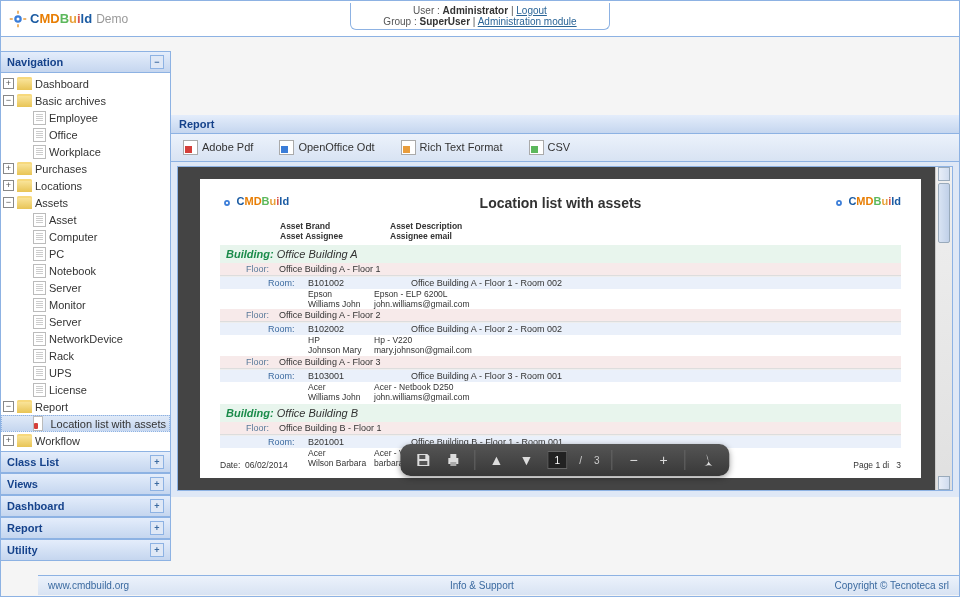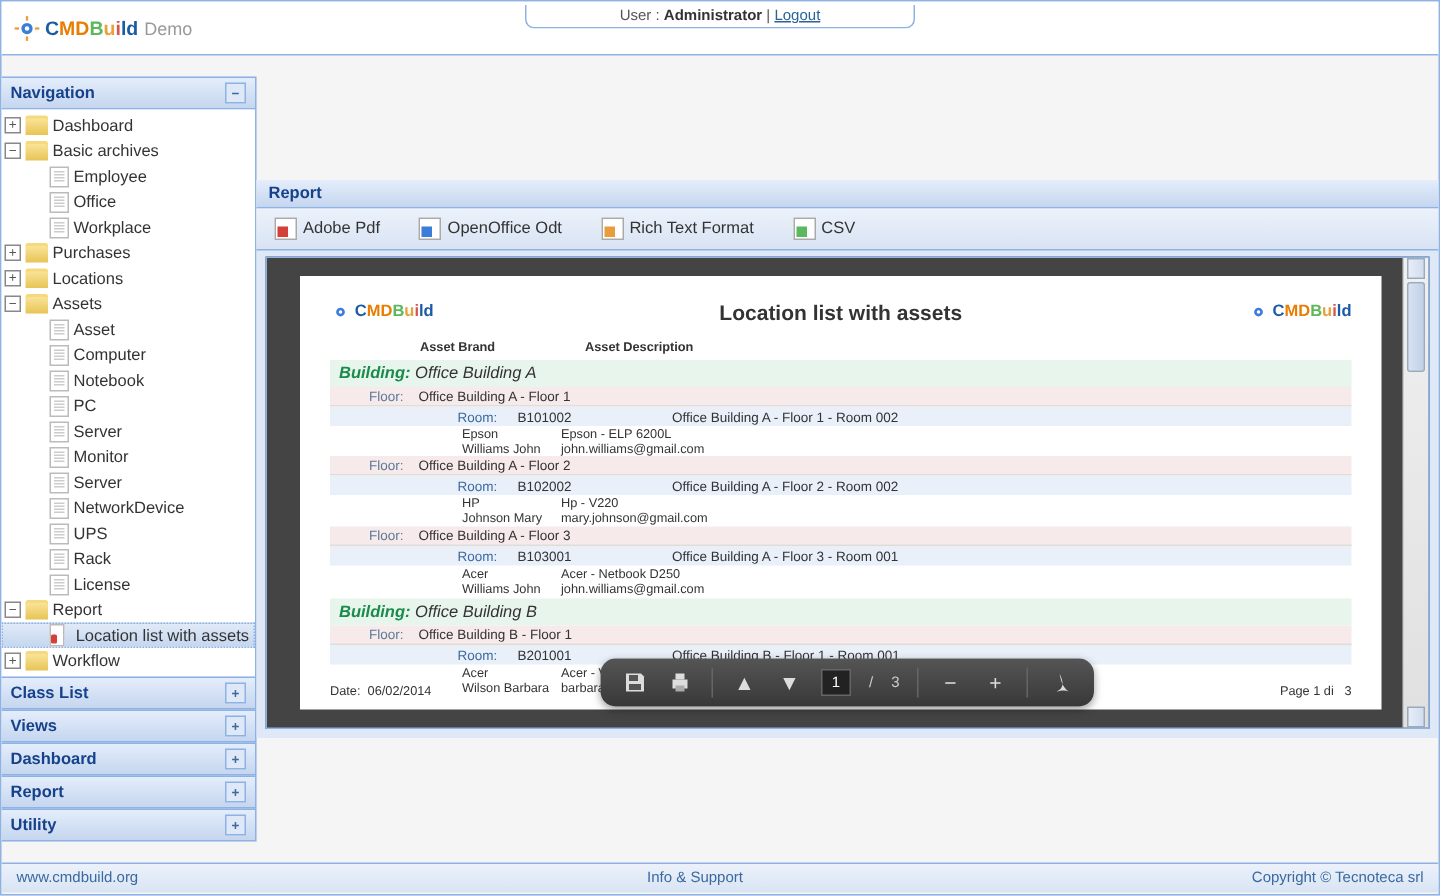--- a/index.html
+++ b/index.html
@@ -48,30 +48,30 @@
 .page .p-header { display:flex; align-items:center; justify-content:space-between; margin-bottom: 10px; }
 .page .p-title { font-size: 14px; font-weight: bold; color: #333; text-align:center; flex:1;}
 .mini-logo .logo-text { font-size: 11px; font-weight:bold;}
 .col-headers { margin-left: 60px; font-weight: bold; font-size: 8.5px; color:#333; margin-bottom:4px;}
 .col-headers .col1 { display:inline-block; width:110px;} .col-headers .col2{display:inline-block;}
 .building-row { background: #e8f5ed; padding: 3px 6px; font-size: 11px; margin-top:2px;font-style:italic;}
 .building-row .lbl { color: #1a8b4a; font-weight:bold;} .building-row .val{color:#333;}
 .floor-row { background: #f7eaea; padding: 1px 6px 1px 26px; font-size: 9px; border-bottom:1px solid #ddd;}
 .floor-row .lbl { color: #5a7a9a;} 
 .room-row { background: #eaf0fa; padding: 1px 6px 1px 48px; font-size: 9px; display:flex; border-top:1px solid #eee;}
-.room-row .lbl { color: #3b6aa0; width:40px;margin-left:37px;} .room-row .code{width:103px;} .room-row .desc{}
+.room-row .lbl { color: #3b6aa0; width:40px;} .room-row .code{width:103px;} .room-row .desc{}
 .asset-row { padding: 0px 6px 0px 88px; font-size: 8.5px; display:flex; line-height:1.2;}
 .asset-row .c1 { width: 66px; } .asset-row .c2 { }
 .p-footer { position:absolute; bottom:8px; left:20px; right:20px; display:flex; justify-content:space-between; font-size:8.5px; color:#333;gap:27px;}
 .pdf-toolbar { position: absolute; bottom: 14px; left: 50%; transform: translateX(-50%); background: linear-gradient(to bottom,#555,#383838); border-radius: 10px; padding: 6px 14px; display: flex; align-items: center; gap: 12px; box-shadow: 0 2px 6px rgba(0,0,0,0.4); }
 .pdf-tb-btn { width: 18px; height: 18px; color: #ddd; display:flex; align-items:center; justify-content:center; cursor:pointer; font-size:14px;}
 .pdf-tb-sep { width:1px; height:20px; background:#666; }
 .pdf-tb-page { background:#222; color:#fff; border:1px solid #666; width:20px; height:18px; text-align:center; font-size:10px;}
 .pdf-tb-txt { color:#ccc; font-size:10px;}
-.footer { height: 20px; background: linear-gradient(to bottom,#ecf2fb,#d8e3f3); border-top: 1px solid #8db2e3; font-size: 10px; color: #3b6aa0; display:flex; justify-content:space-between; align-items:center; padding: 0 10px;}
+.footer { height: 20px; background: linear-gradient(to bottom,#ecf2fb,#d8e3f3); border-top: 1px solid #8db2e3; font-size: 10px; color: #3b6aa0; display:flex; justify-content:space-between; align-items:center; padding: 0 10px; margin-left: 37px;}
 .footer a { color:#3b6aa0; text-decoration:none;}
 svg.gear { width:18px; height:18px; }
 .logo-gear { margin-right:3px; }
 </style>
 </head>
 <body>
 
 <div class="header">
   <div class="logo-area">
     <svg class="gear logo-gear" viewBox="0 0 24 24">
@@ -82,20 +82,21 @@
           <rect x="11" y="19" width="2" height="4"></rect>
           <rect x="1" y="11" width="4" height="2"></rect>
           <rect x="19" y="11" width="4" height="2"></rect>
         </g>
       </svg>
     <span class="logo-text"><span class="c">C</span><span class="m">M</span><span class="d">D</span><span class="b">B</span><span class="u">u</span><span class="i">i</span><span class="l">l</span><span class="d2">d</span></span>
     <span class="demo">Demo</span>
   </div>
   <div class="header-center">
     <div><span>User : </span><b>Administrator</b> | <a>Logout</a></div>
+    <div><span>Group : </span><b>SuperUser</b> | <a>Administration module</a></div>
   </div>
 </div>
 
 <div class="main">
 
   <div class="sidebar">
     <div class="panel-head">
       <span>Navigation</span>
       <span class="tool">−</span>
     </div>
@@ -146,56 +147,56 @@
           <span>Asset</span>
         </div>
         <div class="tree-node indent1">
           <span class="no-toggle"></span>
           <span class="leaf-icon"></span>
           <span>Computer</span>
         </div>
         <div class="tree-node indent1">
           <span class="no-toggle"></span>
           <span class="leaf-icon"></span>
+          <span>PC</span>
+        </div>
+        <div class="tree-node indent1">
+          <span class="no-toggle"></span>
+          <span class="leaf-icon"></span>
           <span>Notebook</span>
         </div>
         <div class="tree-node indent1">
           <span class="no-toggle"></span>
           <span class="leaf-icon"></span>
-          <span>PC</span>
-        </div>
-        <div class="tree-node indent1">
-          <span class="no-toggle"></span>
-          <span class="leaf-icon"></span>
           <span>Server</span>
         </div>
         <div class="tree-node indent1">
           <span class="no-toggle"></span>
           <span class="leaf-icon"></span>
           <span>Monitor</span>
         </div>
         <div class="tree-node indent1">
           <span class="no-toggle"></span>
           <span class="leaf-icon"></span>
           <span>Server</span>
         </div>
         <div class="tree-node indent1">
           <span class="no-toggle"></span>
           <span class="leaf-icon"></span>
           <span>NetworkDevice</span>
         </div>
         <div class="tree-node indent1">
           <span class="no-toggle"></span>
           <span class="leaf-icon"></span>
+          <span>Rack</span>
+        </div>
+        <div class="tree-node indent1">
+          <span class="no-toggle"></span>
+          <span class="leaf-icon"></span>
           <span>UPS</span>
-        </div>
-        <div class="tree-node indent1">
-          <span class="no-toggle"></span>
-          <span class="leaf-icon"></span>
-          <span>Rack</span>
         </div>
         <div class="tree-node indent1">
           <span class="no-toggle"></span>
           <span class="leaf-icon"></span>
           <span>License</span>
         </div>
         <div class="tree-node indent0">
           <span class="toggle">−</span>
           <span class="folder-icon"></span>
           <span>Report</span>
@@ -269,20 +270,21 @@
           <div class="mini-logo">
             <svg class="gear" viewBox="0 0 24 24" style="width:14px;height:14px;vertical-align:middle">
                 <circle cx="12" cy="12" r="5" fill="#3b7dd8"></circle>
                 <circle cx="12" cy="12" r="2" fill="#fff"></circle>
               </svg>
             <span class="logo-text"><span class="c">C</span><span class="m">M</span><span class="d">D</span><span class="b">B</span><span class="u">u</span><span class="i">i</span><span class="l">l</span><span class="d2">d</span></span>
           </div>
         </div>
         <div class="col-headers">
           <div><span class="col1">Asset Brand</span><span class="col2">Asset Description</span></div>
+          <div><span class="col1">Asset Assignee</span><span class="col2">Assignee email</span></div>
         </div>
         <div id="report-body">
             <div class="building-row"><span class="lbl">Building:</span> <span class="val">Office Building A</span></div>
             <div class="floor-row"><span class="lbl">Floor:</span>&nbsp;&nbsp;&nbsp;&nbsp;Office Building A - Floor 1</div>
             <div class="room-row">
               <span class="lbl">Room:</span>
               <span class="code">B101002</span>
               <span class="desc">Office Building A - Floor 1 - Room 002</span>
             </div>
             <div class="asset-row">

